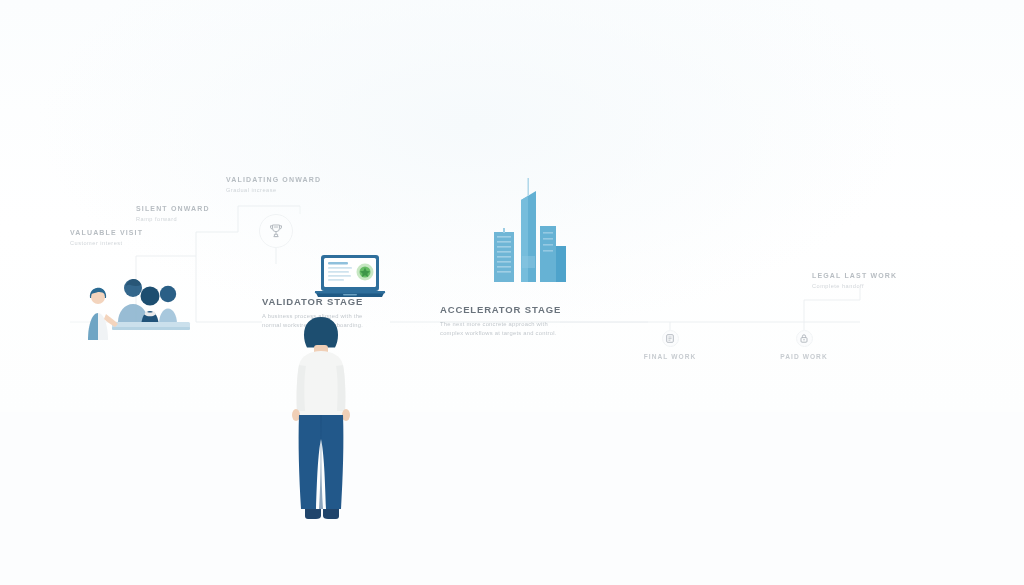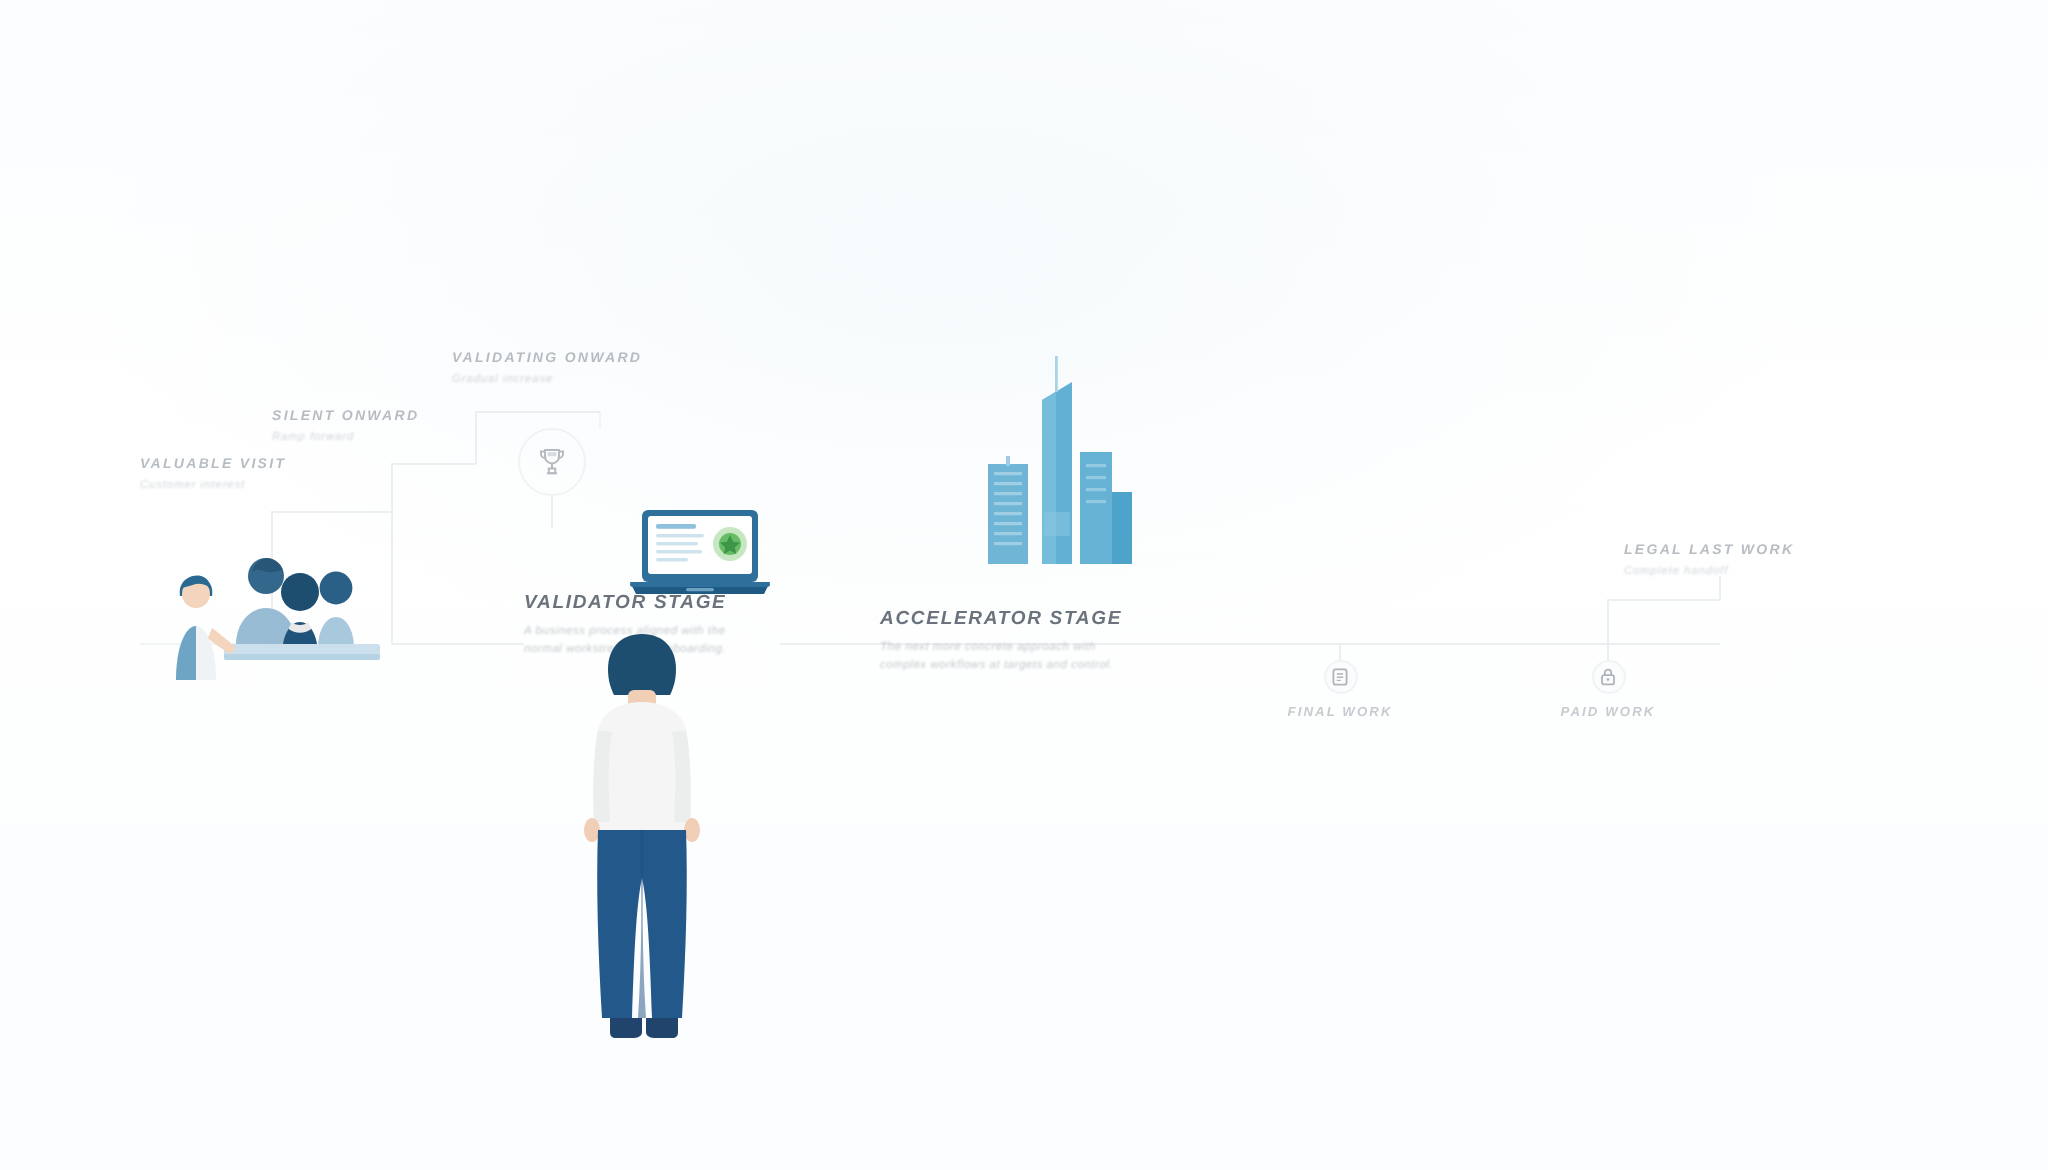--- a/index.html
+++ b/index.html
@@ -9,21 +9,20 @@
     background:#fcfdfe;
     font-family:"Liberation Sans", sans-serif;
     overflow:hidden;
   }
   #canvas {
     position:relative;
     width:1024px; height:412px;
     background:
       radial-gradient(ellipse 620px 300px at 46% 30%, #f6fafc 0%, rgba(252,253,254,0) 70%),
       linear-gradient(180deg, #fbfdfe 0%, #ffffff 55%, #fdfefe 100%);
-    font-style: italic;
   }
 
   
   #lines { position:absolute; inset:0; width:1024px; height:585px; }
 
   
   .node { position:absolute; }
 
   .cap-title {
     font-size:7px;

